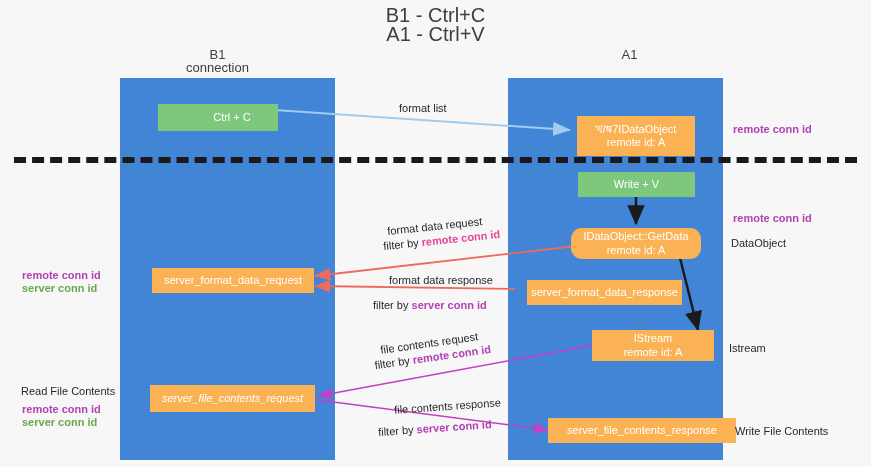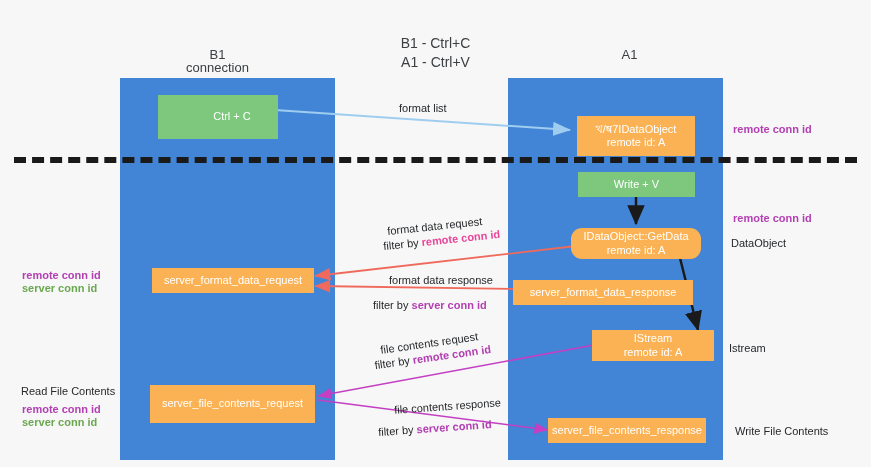--- a/index.html
+++ b/index.html
@@ -8,21 +8,21 @@
     background:#f7f7f7;
     font-family:"Liberation Sans","DejaVu Sans",sans-serif;
     position:relative;overflow:hidden;
     -webkit-font-smoothing:antialiased;
   }
   #stage{position:absolute;left:0;top:0;width:871px;height:467px;}
 
   
   .title{
     position:absolute;left:0;right:0;top:6px;
-    text-align:center;font-size:14px;color:#3c4043;line-height:19px;margin-top:28px;
+    text-align:center;font-size:20px;color:#3c4043;line-height:19px;
   }
   .title div{white-space:pre;}
 
   .colhead{
     position:absolute;text-align:center;font-size:13px;color:#3c4043;
     line-height:13px;
   }
 
   
   .lane{position:absolute;background:#4285d6;}
@@ -114,21 +114,21 @@
 
     <line x1="594" y1="345" x2="318" y2="396" stroke="#c33fc3" stroke-width="1.6" marker-end="url(#ah-mag)"></line>
 
     <line x1="318" y1="400" x2="548" y2="430" stroke="#c33fc3" stroke-width="1.6" marker-end="url(#ah-mag)"></line>
   </svg>
 
   <div class="layer2">
 
     <div class="divider"></div>
 
-    <div class="box green" style="left:158px;top:95px;width:120px;height:44px;padding-left:28px;">
+    <div class="box green" style="left:158px;top:104px;width:120px;height:27px;padding-left:28px;">
       <span class="l1">Ctrl + C</span>
     </div>
 
     <div class="box orange" style="left:577px;top:116px;width:118px;height:40px;">
       <span class="l1">খ/ष7IDataObject</span>
       <span class="l2">remote id: A</span>
     </div>
 
     <div class="box green" style="left:578px;top:172px;width:117px;height:25px;">
       <span class="l1">Write + V</span>
@@ -136,34 +136,34 @@
 
     <div class="box orange" style="left:571px;top:228px;width:130px;height:31px;border-radius:11px;">
       <span class="l1">IDataObject::GetData</span>
       <span class="l2">remote id: A</span>
     </div>
 
     <div class="box orange" style="left:152px;top:268px;width:162px;height:25px;">
       <span class="l1">server_format_data_request</span>
     </div>
 
-    <div class="box orange" style="left:513px;top:280px;width:180px;height:25px;">
+    <div class="box orange" style="left:527px;top:280px;width:155px;height:25px;">
       <span class="l1">server_format_data_response</span>
     </div>
 
     <div class="box orange" style="left:592px;top:330px;width:122px;height:31px;">
       <span class="l1">IStream</span>
       <span class="l2">remote id: A</span>
     </div>
 
-    <div class="box orange" style="left:150px;top:385px;width:165px;height:38px;">
+    <div class="box orange" style="left:150px;top:385px;width:165px;height:27px;font-style:italic;">
       <span class="l1">server_file_contents_request</span>
     </div>
 
-    <div class="box orange" style="left:548px;top:418px;width:158px;height:25px;">
+    <div class="box orange" style="left:548px;top:418px;width:188px;height:25px;">
       <span class="l1">server_file_contents_response</span>
     </div>
 
     <div class="lbl" style="left:399px;top:101px;">format list</div>
 
     <div class="lbl" style="left:387px;top:219px;transform:rotate(-6deg);">format data request</div>
     <div class="lbl" style="left:383px;top:233px;transform:rotate(-6deg);">
       <span>filter by </span><span class="hl-pink">remote conn id</span>
     </div>
 

